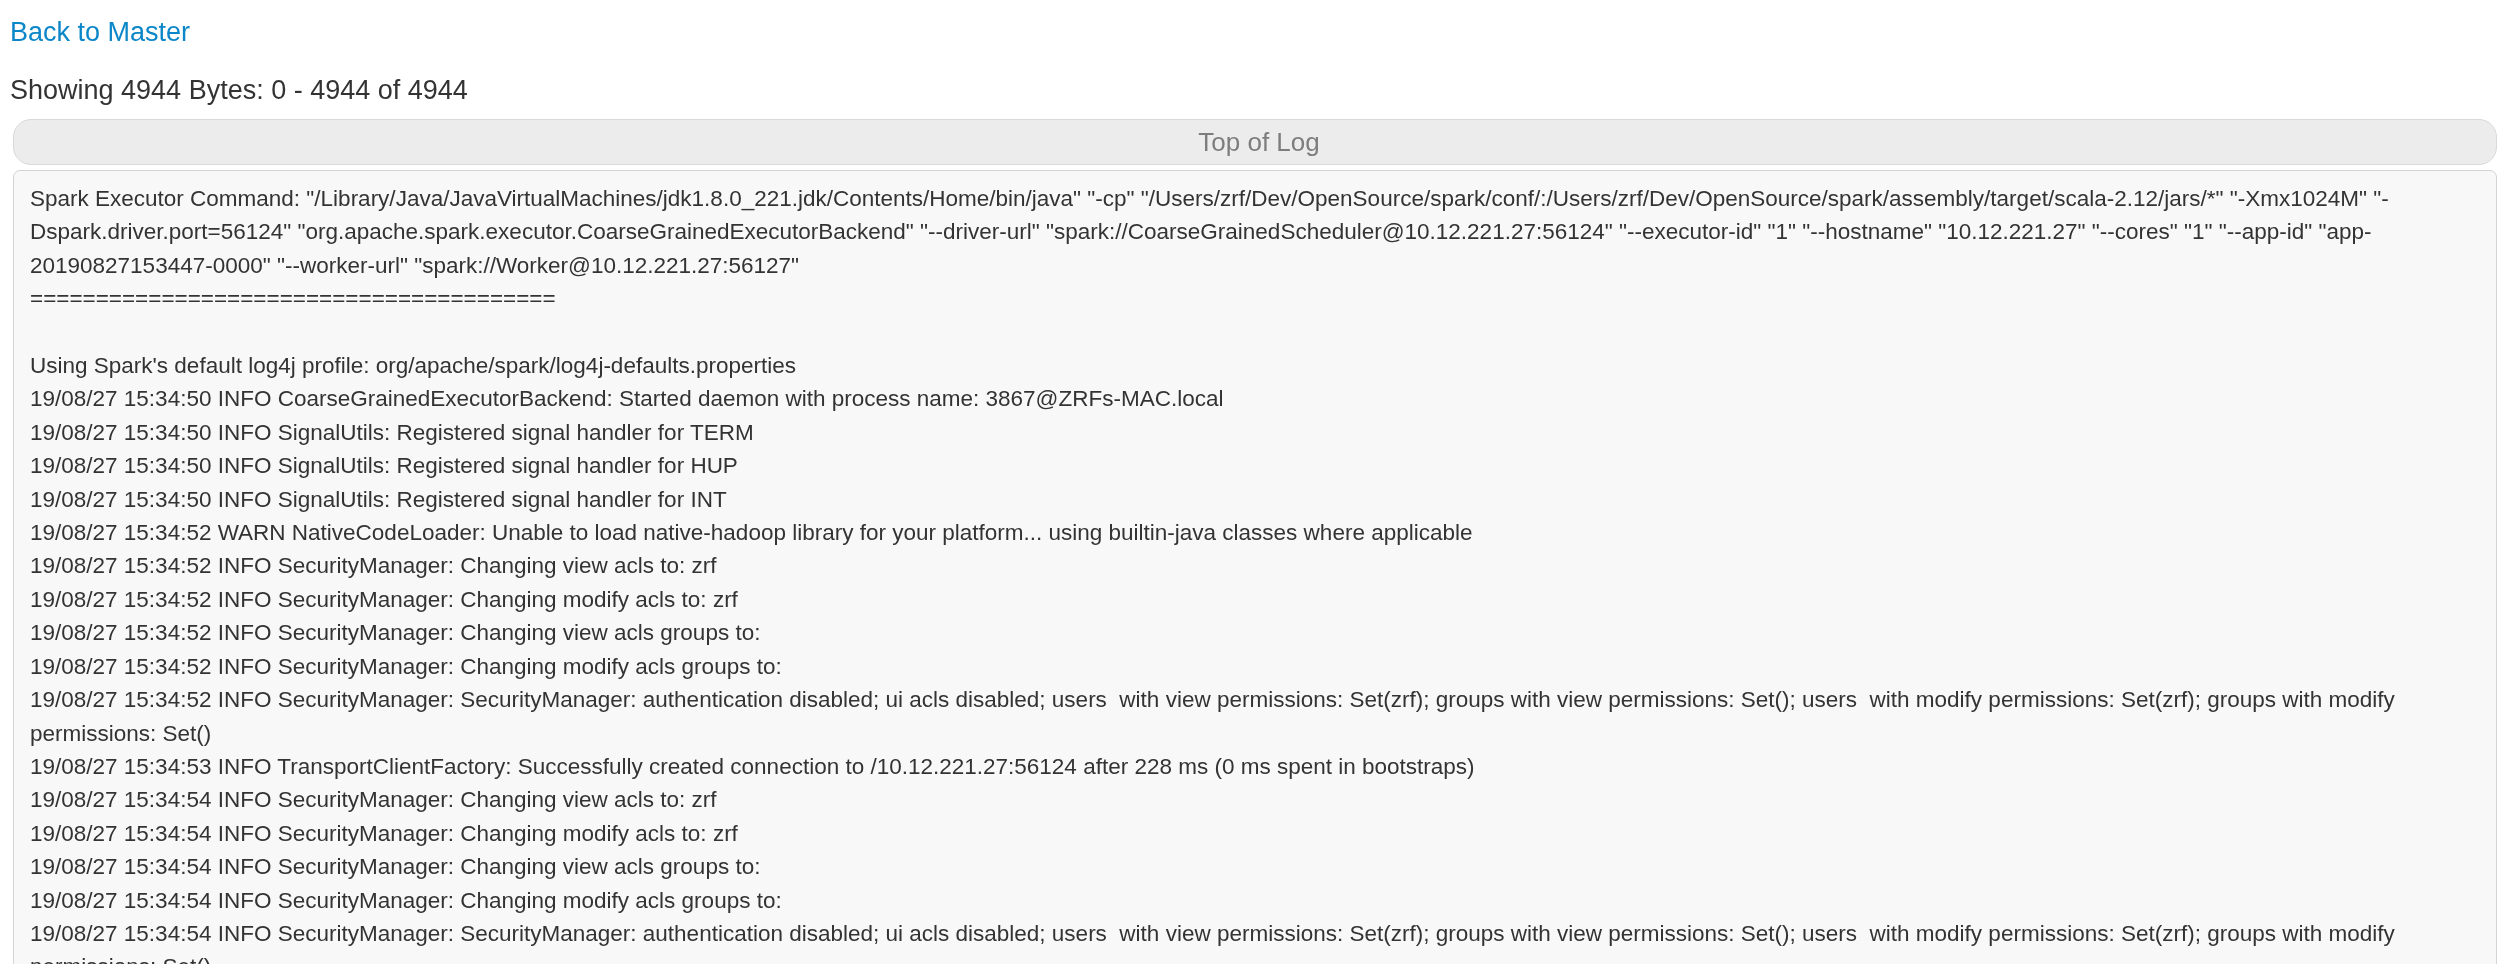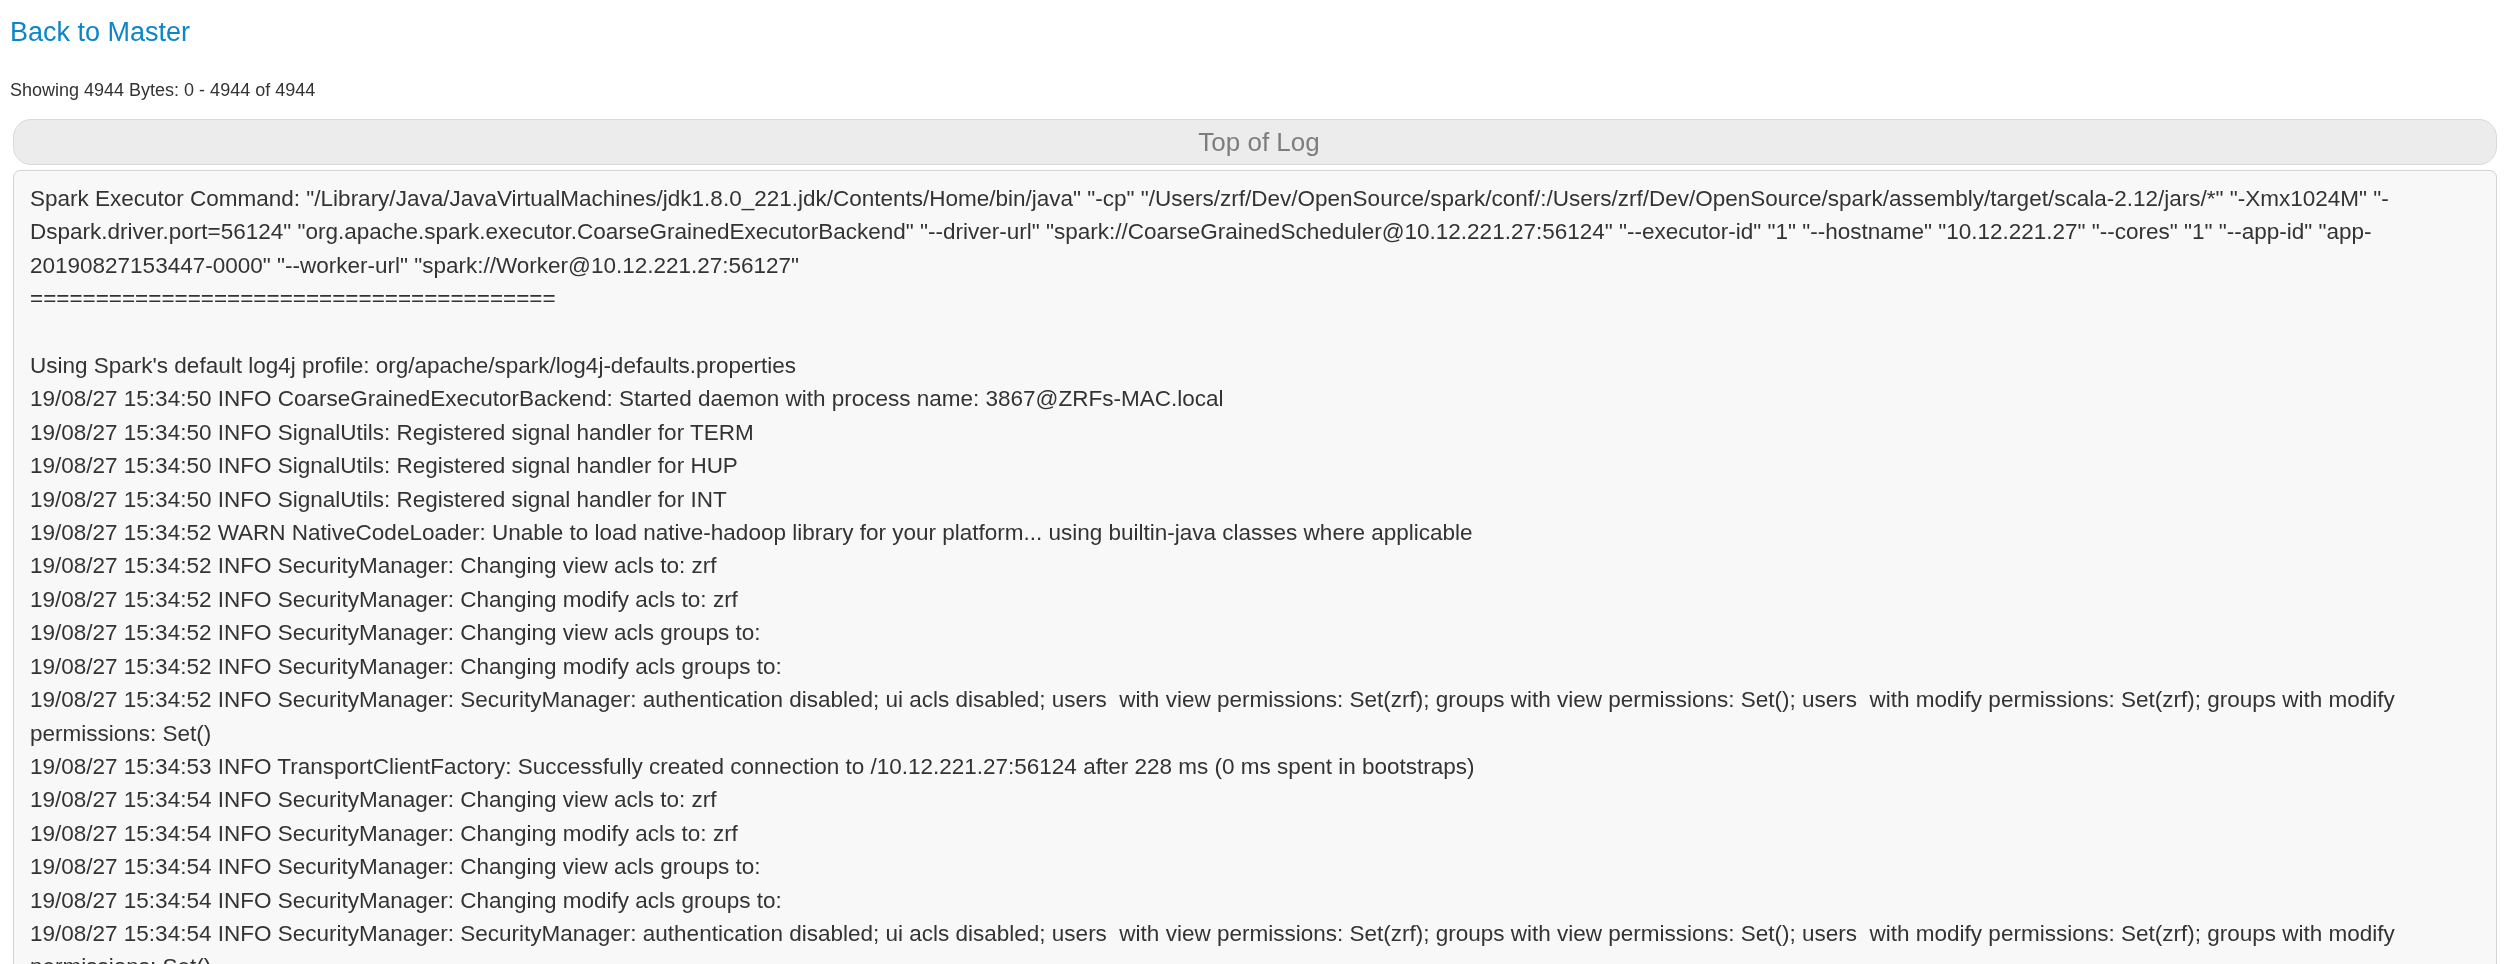--- a/index.html
+++ b/index.html
@@ -18,21 +18,21 @@
     display: inline-block;
     margin: 16px 8px 0 10px;
     color: #0b86c8;
     font-size: 27px;
     line-height: 32px;
     text-decoration: none;
     cursor: pointer;
   }
   .byte-range {
     margin: 26px 0 0 10px;
-    font-size: 18px;
+    font-size: 27px;
     line-height: 32px;
     color: #333333;
   }
   .log-header-bar {
     margin: 13px 13px 0 13px;
     height: 46px;
     background: #ececec;
     border: 1px solid #d9d9d9;
     border-radius: 18px;
     display: flex;

